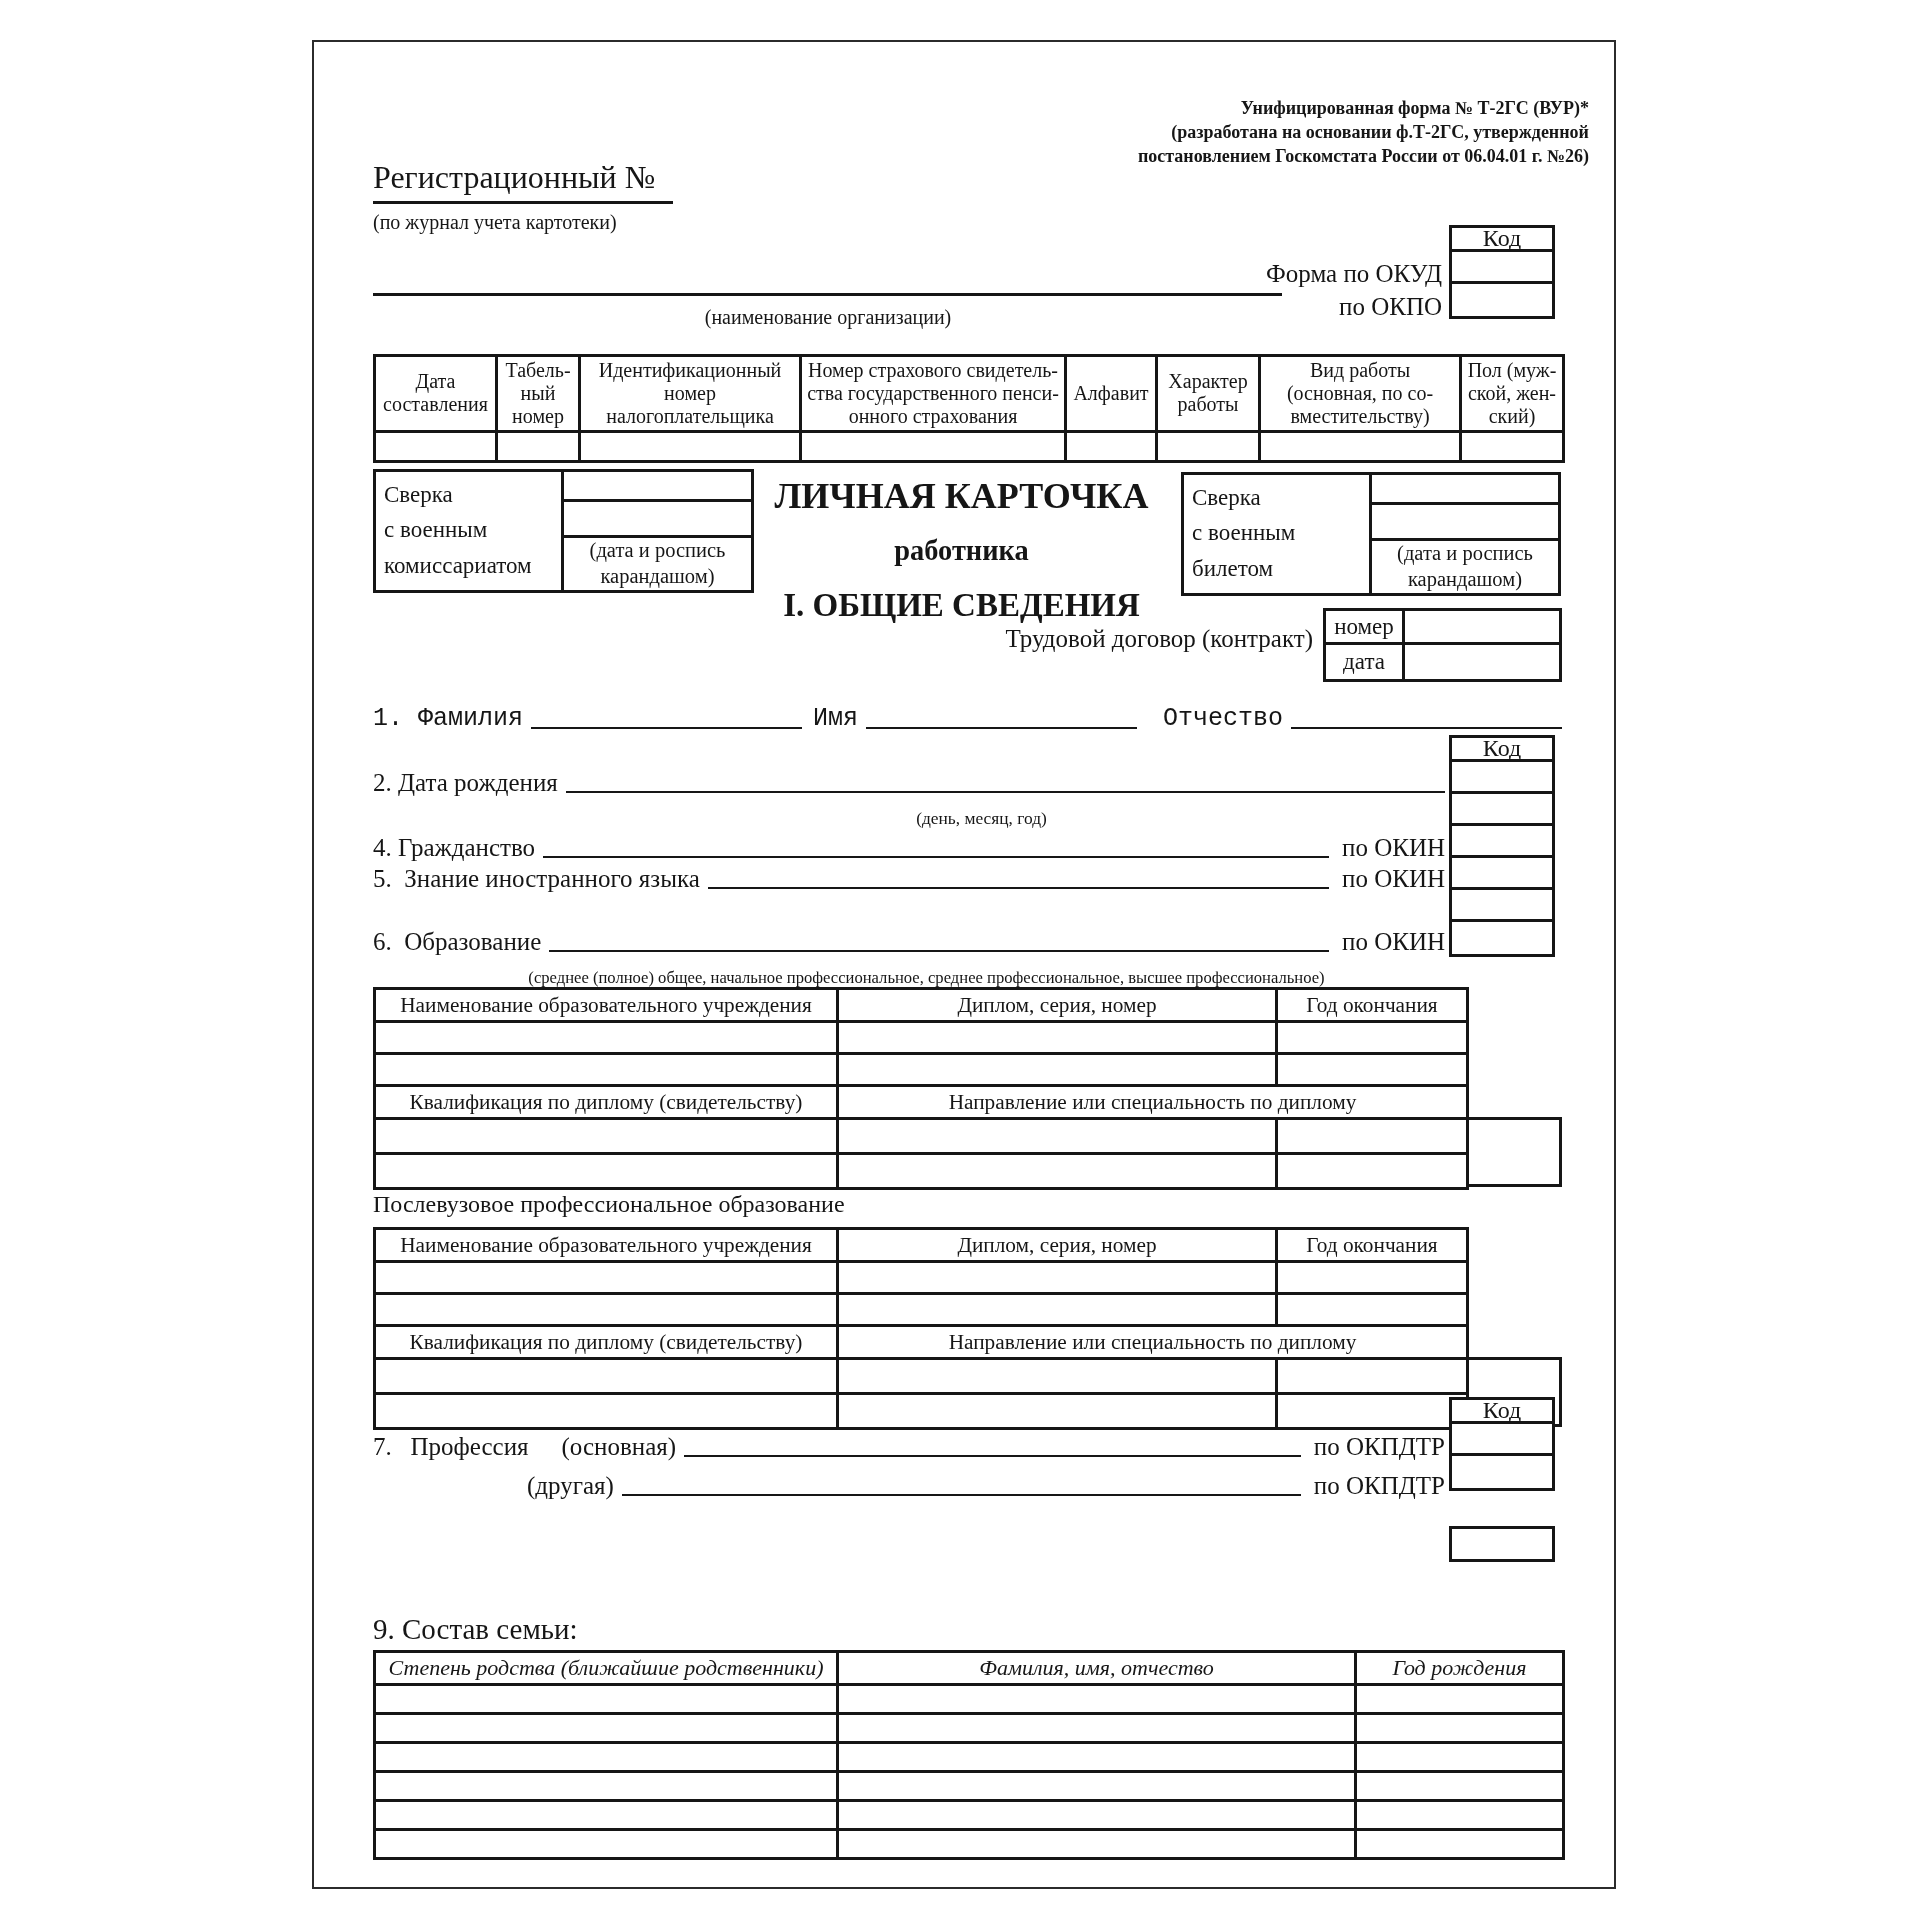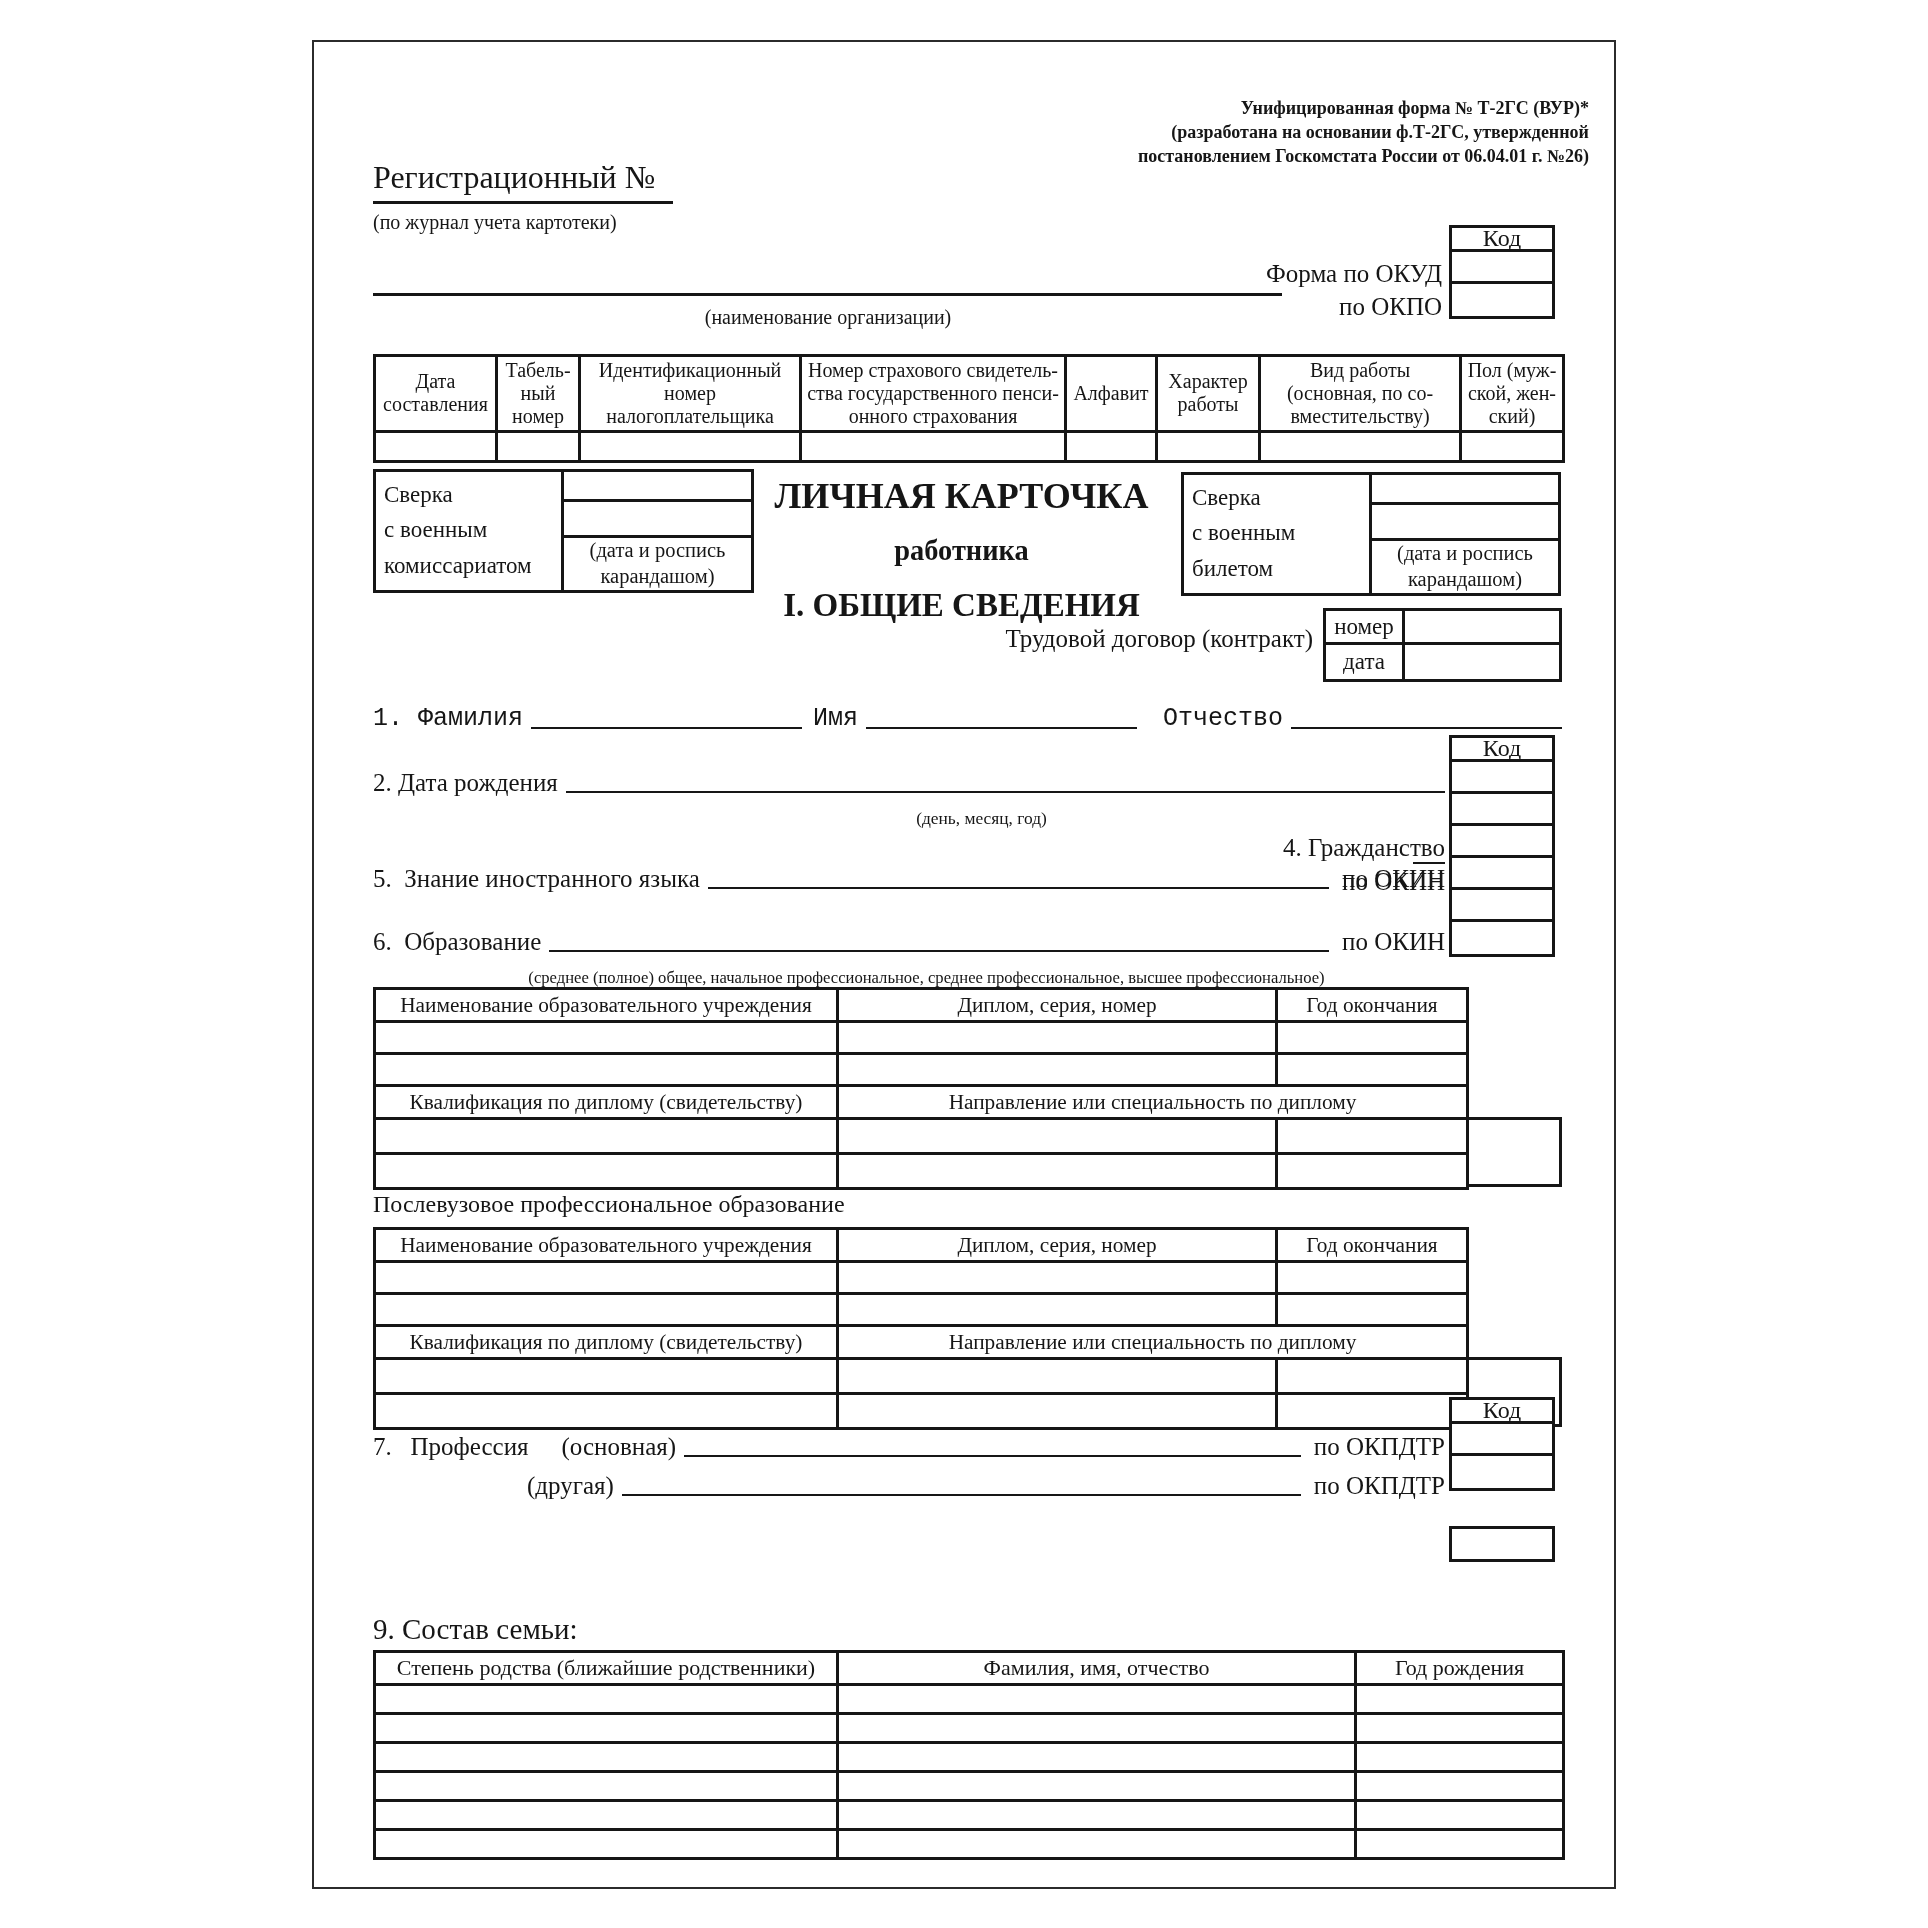--- a/index.html
+++ b/index.html
@@ -204,21 +204,21 @@
     <div class="cb-cell"></div>
   </div>
 
   <div class="frow" style="top:727px;">
     <span class="flabel">2. Дата рождения</span>
     <span class="fline"></span>
   </div>
   <div class="fcap" style="left:391px; top:766px; width:553px;">(день, месяц, год)</div>
 
 
-  <div class="frow" style="top:792px;flex-direction:column;">
+  <div class="frow" style="top:792px;">
     <span class="flabel">4. Гражданство</span>
     <span class="fline"></span>
     <span class="fcode">по ОКИН</span>
   </div>
 
   <div class="frow" style="top:823px;">
     <span class="flabel">5.  Знание иностранного языка</span>
     <span class="fline"></span>
     <span class="fcode">по ОКИН</span>
   </div>
@@ -326,21 +326,21 @@
   </div>
   <div class="frow" style="top:1430px;">
     <span class="flabel" style="margin-left:154px;">(другая)</span>
     <span class="fline"></span>
     <span class="fcode">по ОКПДТР</span>
   </div>
 
   <div class="sidecell" style="left:1135px; top:1484px; width:106px; height:36px;"></div>
 
   <div class="plain" style="left:59px; top:1571px; font-size:29px;">9. Состав семьи:</div>
-  <table class="tbl fam" style="left:59px; top:1608px; width:1189px;">
+  <table class="tbl fam" style="left:59px; top:1608px; width:1189px;font-style:italic;">
     <colgroup>
         <col style="width:463px">
         <col style="width:518px">
         <col style="width:208px">
       </colgroup>
     <tbody>
         <tr style="height:33px;">
       <td class="th">Степень родства (ближайшие родственники)</td>
       <td class="th">Фамилия, имя, отчество</td>
       <td class="th">Год рождения</td>

